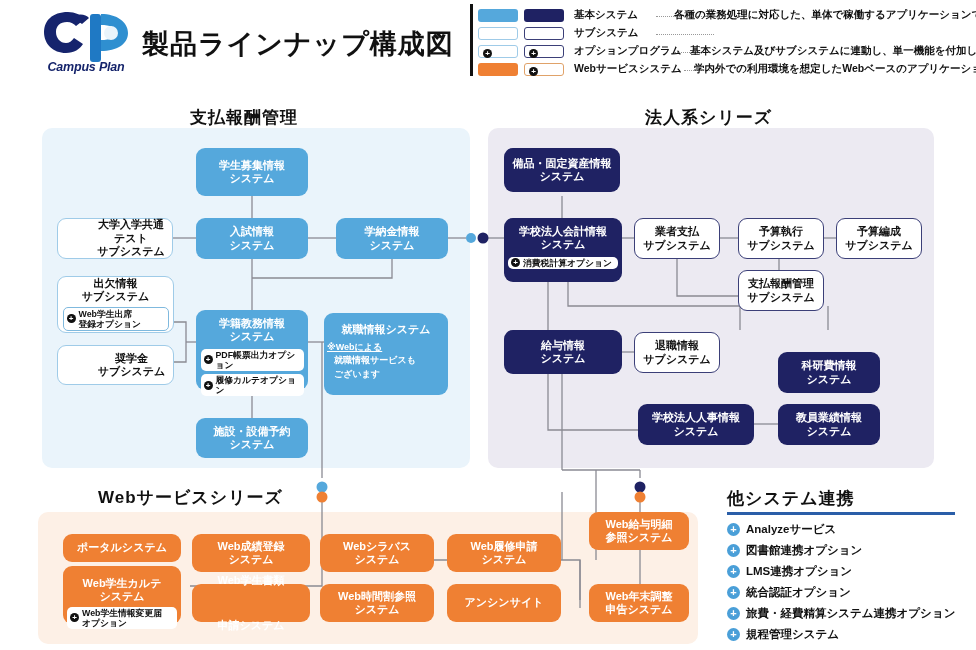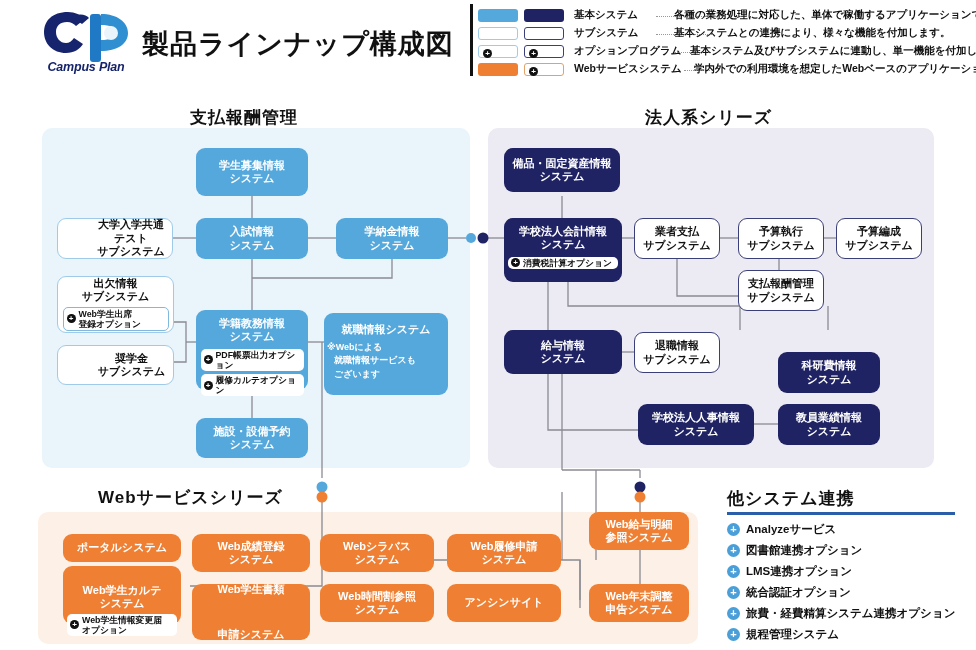--- a/index.html
+++ b/index.html
@@ -73,21 +73,21 @@
   .opt .otxt{display:block;}
   .plus{
     flex:0 0 auto;width:9px;height:9px;border-radius:50%;
     background:#111;color:#fff;font-size:8px;line-height:9px;
     text-align:center;margin-right:3px;font-weight:bold;
     display:inline-block;
   }
   .box-inner-pad{padding-top:4px;}
 
   
-  .note{font-size:9px;font-weight:bold;color:#ffffff;text-align:left;line-height:1.45;margin-top:5px;padding-left:10px;width:100%;box-sizing:border-box;text-indent:-7px;}
+  .note{font-size:9px;font-weight:bold;color:#ffffff;text-align:left;line-height:1.45;margin-top:5px;padding-left:10px;width:100%;box-sizing:border-box;text-indent:-7px;text-decoration:underline;}
 
   
   .other-head{left:727px;top:487px;font-size:17px;font-weight:bold;color:#111;letter-spacing:1px;}
   .other-rule{left:727px;top:512px;width:228px;height:2.5px;background:#2a5ea8;}
   .other-list{left:727px;top:521px;width:246px;}
   .other-item{display:flex;align-items:flex-start;height:21px;}
   .other-item .obullet{
     flex:0 0 auto;width:13px;height:13px;border-radius:50%;
     background:#4a9fd8;color:#fff;font-size:11px;line-height:13px;text-align:center;
     margin-right:6px;margin-top:2px;font-weight:bold;
@@ -125,21 +125,20 @@
       <div class="lg-label">基本システム</div>
       <div class="lg-dots"></div>
       <div class="lg-desc">各種の業務処理に対応した、単体で稼働するアプリケーションです。</div>
     </div>
 
     <div class="legend-row" style="top:22px;">
       <div class="lg-sw lg-sw1" style="background:#fff;border:1.4px solid #9fcbe8;"></div>
       <div class="lg-sw lg-sw2" style="background:#fff;border:1.4px solid #3b3f78;"></div>
       <div class="lg-label">サブシステム</div>
       <div class="lg-dots"></div>
-      <div class="lg-desc">基本システムとの連携により、様々な機能を付加します。</div>
     </div>
 
     <div class="legend-row" style="top:40px;">
       <div class="lg-sw lg-sw1" style="background:#fff;border:1.4px solid #9fcbe8;">
         <span class="plus lg-plus">+</span>
       </div>
       <div class="lg-sw lg-sw2" style="background:#fff;border:1.4px solid #3b3f78;">
         <span class="plus lg-plus">+</span>
       </div>
       <div class="lg-label">オプションプログラム</div>
@@ -352,35 +351,35 @@
 
   <div class="box box-navy" style="left:778px;top:404px;width:102px;height:41px;">
     <span class="ttl">教員業績情報</span>
     <span class="ttl">システム</span>
   </div>
 
   <div class="box box-orange" style="left:63px;top:534px;width:118px;height:28px;">
     <span class="ttl">ポータルシステム</span>
   </div>
 
-  <div class="box box-orange" style="left:63px;top:566px;width:118px;height:58px;padding:16px 4px 4px;justify-content:flex-start;">
+  <div class="box box-orange" style="left:63px;top:566px;width:118px;height:58px;padding:9px 4px 4px;justify-content:flex-start;">
     <span class="ttl" style="margin-top:2px;">Web学生カルテ</span>
     <span class="ttl">システム</span>
     <div class="opt" style="width:110px;">
       <span class="plus">+</span>
       <span class="otxt"><span>Web学生情報変更届</span><br><span>オプション</span></span>
     </div>
   </div>
 
   <div class="box box-orange" style="left:192px;top:534px;width:118px;height:38px;">
     <span class="ttl">Web成績登録</span>
     <span class="ttl">システム</span>
   </div>
 
-  <div class="box box-orange" style="left:192px;top:584px;width:118px;height:56px;gap:31px;">
+  <div class="box box-orange" style="left:192px;top:584px;width:118px;height:38px;gap:31px;">
     <span class="ttl">Web学生書類</span>
     <span class="ttl">申請システム</span>
   </div>
 
   <div class="box box-orange" style="left:320px;top:534px;width:114px;height:38px;">
     <span class="ttl">Webシラバス</span>
     <span class="ttl">システム</span>
   </div>
 
   <div class="box box-orange" style="left:320px;top:584px;width:114px;height:38px;">

